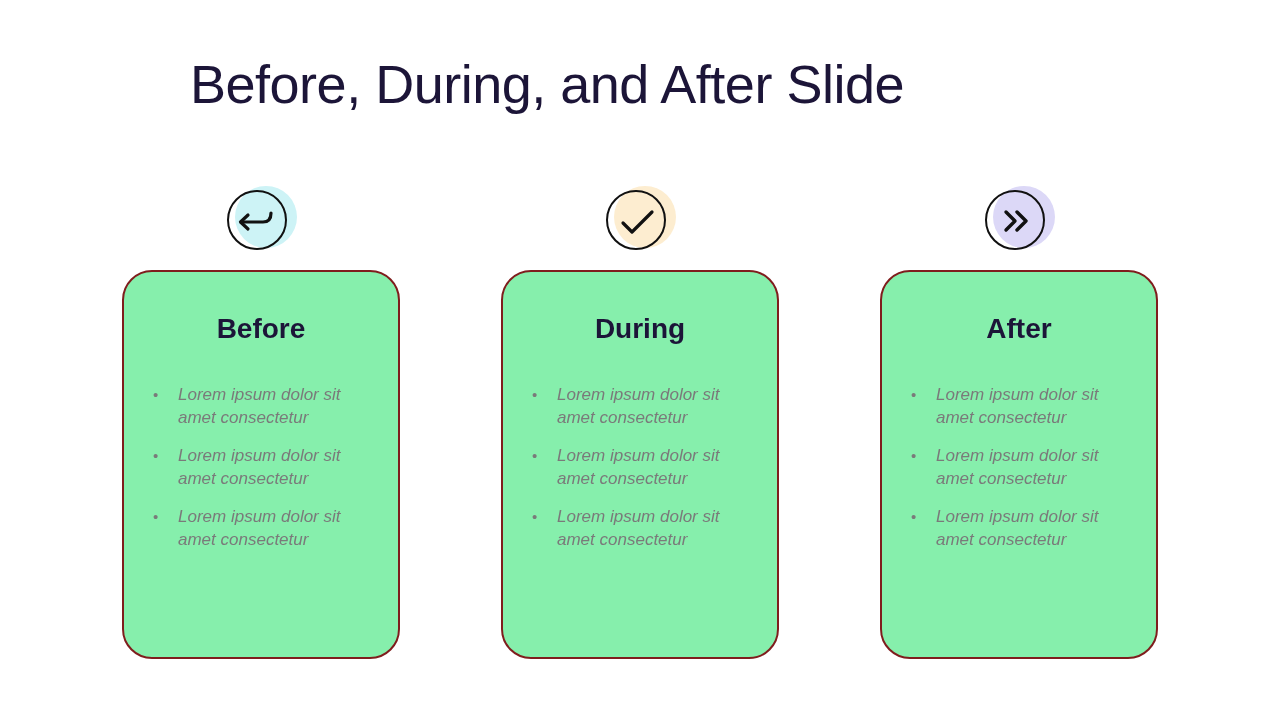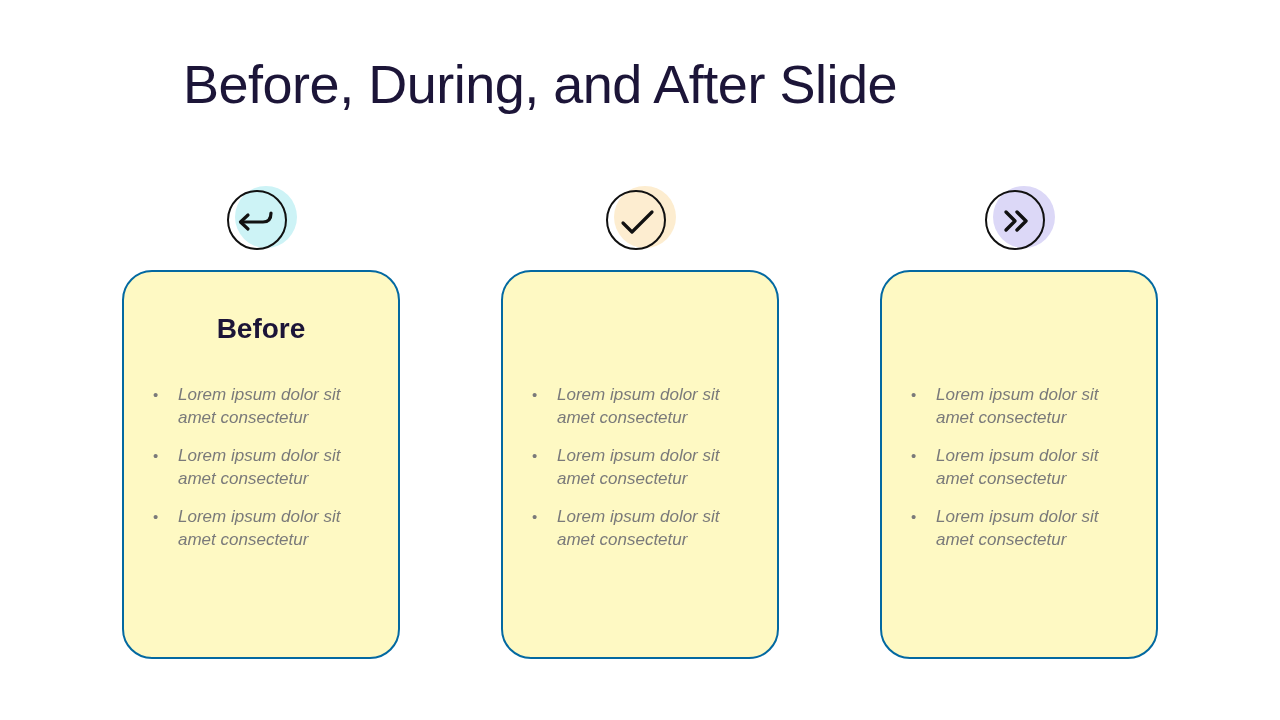--- a/index.html
+++ b/index.html
@@ -1,37 +1,37 @@
 <!DOCTYPE html>
 <html><head>
   <meta charset="utf-8">
   <style>
     html, body { margin: 0; padding: 0; }
     body {
       width: 1280px; height: 720px; background: #ffffff; position: relative; overflow: hidden;
       font-family: "Liberation Sans", sans-serif;
     }
     .title {
-      position: absolute; left: 0; top: 52px; width: 1080px; text-align: center;
+      position: absolute; left: 7px; top: 52px; width: 1080px; text-align: center;
       font-size: 54px; color: #1c1538; font-weight: normal; letter-spacing: -0.5px;
       font-family: "Liberation Sans", sans-serif; line-height: 64px; margin: 0;
     }
     .icon-wrap { position: absolute; width: 80px; height: 80px; }
     .icon-tint {
       position: absolute; width: 62px; height: 62px; border-radius: 50%;
       left: 15px; top: 6px;
     }
     .icon-ring {
       position: absolute; width: 60px; height: 60px; border-radius: 50%;
       border: 2px solid #111111; left: 7px; top: 10px; box-sizing: border-box;
     }
     .icon-ring svg { position: absolute; left: 0; top: 0; width: 60px; height: 60px; }
     .card {
       position: absolute; top: 270px; width: 278px; height: 389px;
-      border: 2px solid #0369a1; border-radius: 30px; box-sizing: border-box; background: #fef9c3;
+      border: 2px solid #7f1d1d; border-radius: 30px; box-sizing: border-box; background: #86efac;
     }
     .card-heading {
       position: absolute; top: 40px; left: 0; width: 100%; text-align: center;
       font-weight: bold; font-size: 28px; color: #1c1538; margin: 0; line-height: 34px;
     }
     .bullets { position: absolute; top: 112px; left: 0; width: 100%; margin: 0; padding: 0; list-style: none; }
     .bullet {
       position: relative; padding-left: 54px; padding-right: 20px;
       font-size: 17px; line-height: 22.5px; color: #7a7a7a; margin-bottom: 16px;
     }
@@ -74,20 +74,21 @@
 
 <div class="icon-wrap" style="left:599px; top:180px;">
   <div class="icon-tint" style="background:#fdedd0;"></div>
   <div class="icon-ring">
     <svg viewBox="0 0 60 60">
       <path d="M15 31 L24 40 L44 20" fill="none" stroke="#111" stroke-width="3.2" stroke-linecap="round" stroke-linejoin="round"></path>
     </svg>
   </div>
 </div>
 <div class="card" style="left:501px;">
+  <h2 class="card-heading">During</h2>
   <ul class="bullets">
     <li class="bullet">
         <span class="bullet-dot">•</span>
         <span class="bullet-text">Lorem ipsum dolor sit amet consectetur</span>
       </li>
     <li class="bullet">
         <span class="bullet-dot">•</span>
         <span class="bullet-text">Lorem ipsum dolor sit amet consectetur</span>
       </li>
     <li class="bullet">
@@ -100,20 +101,21 @@
 <div class="icon-wrap" style="left:978px; top:180px;">
   <div class="icon-tint" style="background:#dcd8f7;"></div>
   <div class="icon-ring">
     <svg viewBox="0 0 60 60">
       <path d="M19 20 L28 29 L19 38" fill="none" stroke="#111" stroke-width="3.4" stroke-linecap="round" stroke-linejoin="round"></path>
       <path d="M30 20 L39 29 L30 38" fill="none" stroke="#111" stroke-width="3.4" stroke-linecap="round" stroke-linejoin="round"></path>
     </svg>
   </div>
 </div>
 <div class="card" style="left:880px;">
+  <h2 class="card-heading">After</h2>
   <ul class="bullets">
     <li class="bullet">
         <span class="bullet-dot">•</span>
         <span class="bullet-text">Lorem ipsum dolor sit amet consectetur</span>
       </li>
     <li class="bullet">
         <span class="bullet-dot">•</span>
         <span class="bullet-text">Lorem ipsum dolor sit amet consectetur</span>
       </li>
     <li class="bullet">

